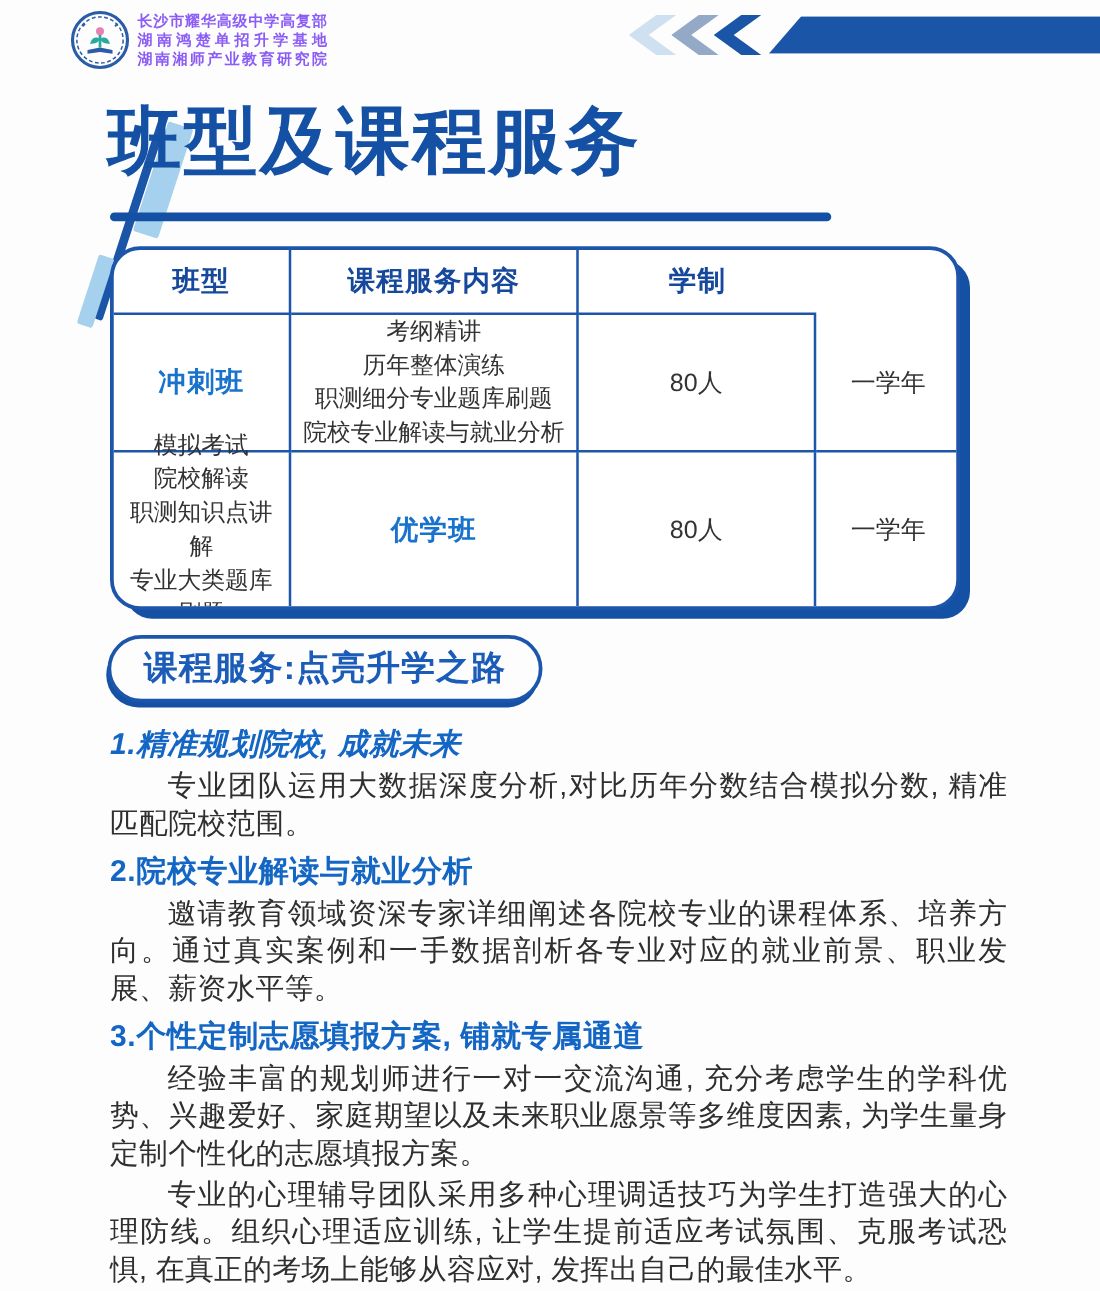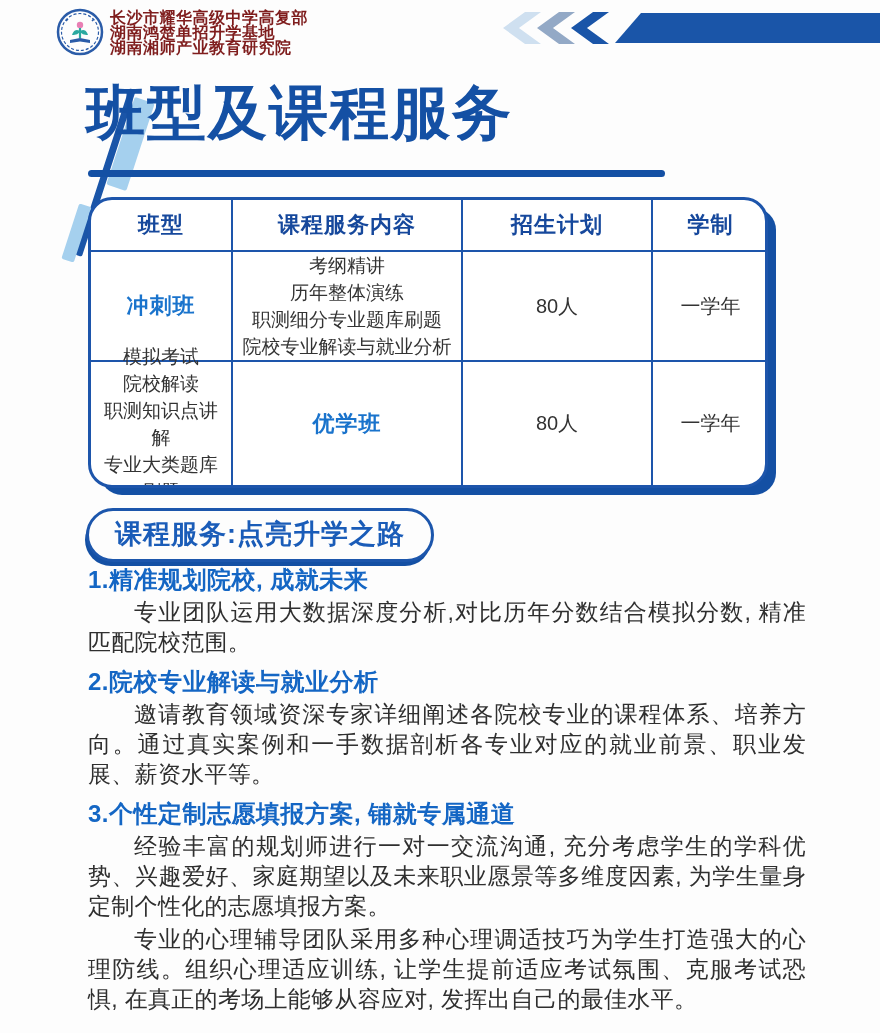--- a/index.html
+++ b/index.html
@@ -8,21 +8,21 @@
     position:relative; width:880px; height:1033px; margin:0 auto;
     background:#fdfdfd; overflow:hidden;
     font-family:"Liberation Sans","DejaVu Sans",sans-serif;
     color:#2f2f2f;
   }
 
   
   .logo { position:absolute; left:56px; top:8px; display:flex; align-items:center; gap:6px; }
   .logo-badge { width:48px; height:48px; flex:0 0 auto; }
   .logo-text { width:152px; }
-  .logo-line { font-size:16px; line-height:15px; font-weight:700; color:#7f1d1d;
+  .logo-line { font-size:12px; line-height:15px; font-weight:700; color:#8b5cf6;
                text-align:justify; text-align-last:justify; white-space:nowrap; letter-spacing:0.5px; }
 
   .arrow-deco { position:absolute; right:0; top:10px; width:405px; height:36px; }
   .chev { position:absolute; top:2px; width:38px; height:32px;
           clip-path:polygon(58% 0,100% 0,42% 50%,100% 100%,58% 100%,0 50%); }
   .chev-light { left:28px;  background:#cfe0f0; }
   .chev-mid   { left:62px;  background:#93a9c6; }
   .chev-dark  { left:96px;  background:#1a55a8; }
   .arrow-bar  { position:absolute; left:140px; top:3px; width:265px; height:30px;
                 background:#1a55a8; clip-path:polygon(26px 0,100% 0,100% 100%,0 100%); }
@@ -60,21 +60,21 @@
   
   .pill { position:absolute; left:86px; top:508px; padding:5px 26px 7px 26px;
           border:3.5px solid #1c56ac; border-radius:30px; background:#fdfdfd;
           box-shadow:-2px 5px 0 -1px #1450a4;
           font-size:27px; font-weight:900; color:#1a5cb8; letter-spacing:1px; white-space:nowrap; }
 
   
   .sections { position:absolute; left:88px; top:566px; width:718px; }
   .sec-heading { font-size:24px; line-height:28px; font-weight:900; color:#1466c4;
                  letter-spacing:0.5px; margin-top:11px; }
-  .sec-heading:first-child { margin-top:0; }
+  .sec-heading:first-child { margin-top:16px;font-style:italic; }
   .sec-body { font-size:23px; line-height:30px; color:#2f2f2f; text-indent:2em;
               letter-spacing:0.3px; margin-top:3px; text-align:justify; }
 </style>
 </head>
 <body>
 
 <div class="page">
 
   <div class="logo">
     <svg class="logo-badge" viewBox="0 0 48 48">
@@ -106,21 +106,20 @@
     <div class="slash slash-light"></div>
     <div class="slash slash-small"></div>
   </div>
   <h1 class="page-title">班型及课程服务</h1>
   <div class="title-underline"></div>
 
   <div class="class-table">
     <div class="t-row t-head">
       <div class="t-cell">班型</div>
       <div class="t-cell">课程服务内容</div>
-      <div class="t-cell">招生计划</div>
       <div class="t-cell">学制</div>
     </div>
 
     <div class="t-row t-body1">
       <div class="t-cell class-name">冲刺班</div>
       <div class="t-cell">
         <div class="svc-line">考纲精讲</div>
         <div class="svc-line">历年整体演练</div>
         <div class="svc-line">职测细分专业题库刷题</div>
         <div class="svc-line">院校专业解读与就业分析</div>

